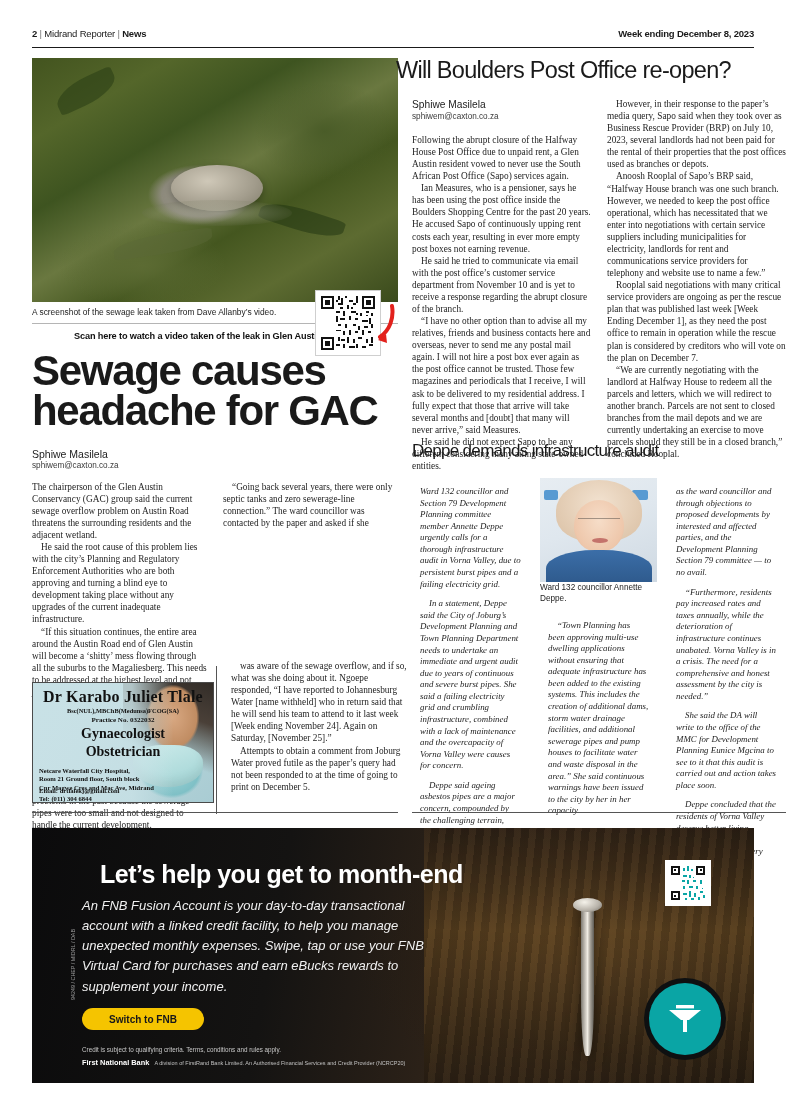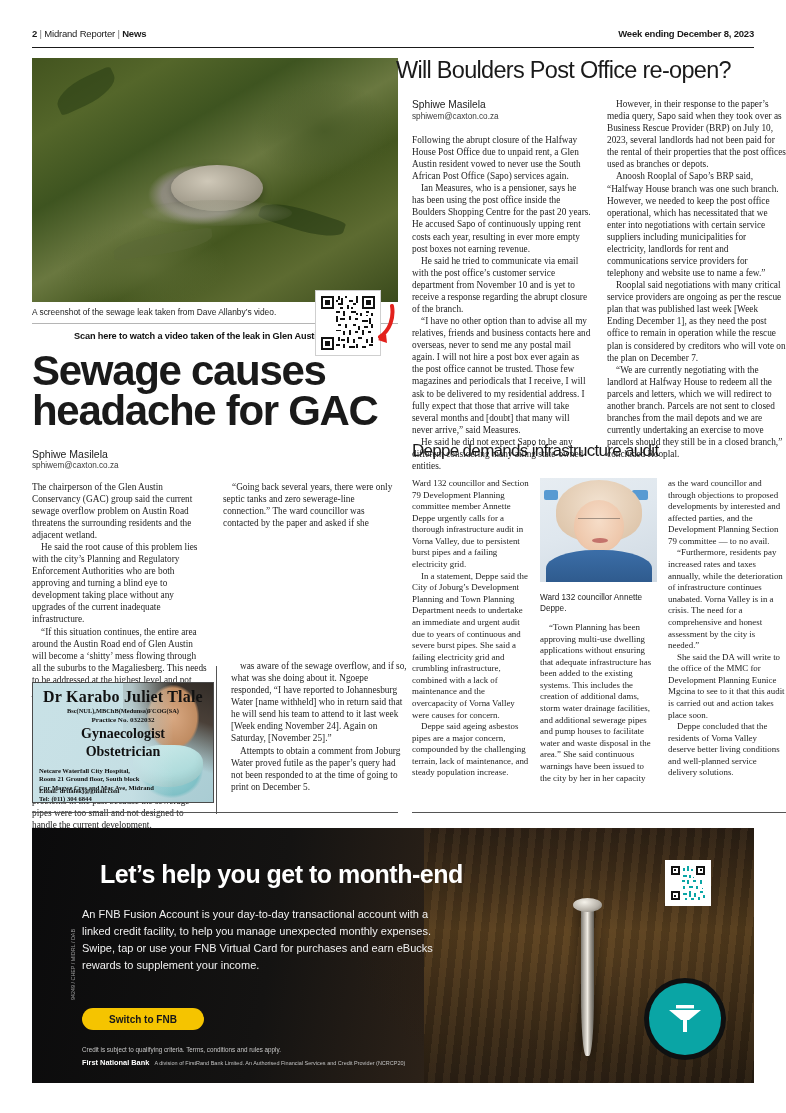--- a/index.html
+++ b/index.html
@@ -143,21 +143,21 @@
   .r-col p { text-indent: 9px; margin:0; }
   .r-col p.noind { text-indent:0; }
 
   .hl3 {
     position:absolute; left: 412px; top: 442px; width: 374px;
     font-family:"Liberation Sans", sans-serif; font-weight:400; font-size: 17px;
     color:#1a1a1a; letter-spacing:-0.7px; line-height:1.05;
   }
   .r3-cols { position:absolute; left:412px; top:478px; width:374px; height: 330px; display:flex; gap:11px; }
   .r3-col { width: 117px; font-size: 8.9px; line-height:1.30; color:#1d1d1d; }
-  .r3-col p { text-indent: 9px; margin:0; }
+  .r3-col p { text-indent: 9px; margin:8px;font-style:italic; }
   .r3-col p.noind { text-indent:0; }
 
   .portrait {
     width: 117px; height: 104px; position: relative; overflow:hidden;
     background: linear-gradient(160deg,#e7edf2 0%, #dfe7ee 45%, #cfd9e2 100%);
   }
   .portrait .hair {
     position:absolute; left: 16px; top: 2px; width: 86px; height: 62px; border-radius: 50% 50% 42% 42%;
     background: radial-gradient(ellipse at 50% 38%, #f2e2d0 0%, #e7d2bb 45%, #d9bfa3 100%);
   }
@@ -166,21 +166,21 @@
     background: radial-gradient(ellipse at 50% 40%, #f6ddc8 0%, #eec7ab 70%, #dcae8e 100%);
   }
   .portrait .glasses { position:absolute; left:38px; top:40px; width:42px; height:9px; border-top:1.4px solid #6b6158; opacity:0.6;}
   .portrait .lips { position:absolute; left:52px; top:60px; width:16px; height:5px; border-radius:50%; background:#c4736b; }
   .portrait .body {
     position:absolute; left: 6px; top: 72px; width: 106px; height: 40px; border-radius: 46% 46% 0 0;
     background: linear-gradient(180deg,#3b6ea8 0%, #2c5687 100%);
   }
   .portrait .badge { position:absolute; left:4px; top:12px; width:14px; height:10px; background:#3f8ccd; border-radius:2px; opacity:.85;}
   .portrait .badge2 { position:absolute; left:92px; top:12px; width:16px; height:10px; background:#3f8ccd; border-radius:2px; opacity:.85;}
-  .p-cap { font-family:"Liberation Sans", sans-serif; font-size:8.2px; color:#1c1c1c; line-height:1.28; padding-top:11px; }
+  .p-cap { font-family:"Liberation Sans", sans-serif; font-size:8.2px; color:#1c1c1c; line-height:1.28; padding-top:1px; }
   .rule-h2 { position:absolute; left: 412px; top: 812px; width: 374px; height:1px; background:#555; }
 
   
   .advert {
     position:absolute; left: 32px; top: 828px; width: 722px; height: 255px;
     background: #0f1012; overflow:hidden;
   }
   .advert .woodbg {
     position:absolute; inset:0;
     background:
@@ -201,22 +201,22 @@
   }
   .advert .nailhead {
     position:absolute; right: 152px; top: 70px; width: 29px; height: 14px; border-radius: 50%;
     background: radial-gradient(ellipse at 40% 30%, #f5f2ea 0%, #b7b2a9 60%, #6f6b64 100%);
   }
   .ad-h {
     position:absolute; left: 50px; top: 32px;
     font-family:"Liberation Sans", sans-serif; font-weight:700; font-size: 25px; color:#fff; letter-spacing:-0.5px;margin-left:18px;
   }
   .ad-b {
-    position:absolute; left: 50px; top: 78px; width: 360px;
-    font-family:"Liberation Sans", sans-serif; font-size: 11px; color:#f0f0f0; line-height: 1.55;
+    position:absolute; left: 50px; top: 68px; width: 360px;
+    font-family:"Liberation Sans", sans-serif; font-size: 13px; color:#f0f0f0; line-height: 1.55; font-style: italic;
   }
   .ad-btn {
     position:absolute; left: 50px; top: 180px; width: 122px; height: 22px;
     background:#f5c400; border-radius: 11px;
     display:flex; align-items:center; justify-content:center;
     font-family:"Liberation Sans", sans-serif; font-weight:700; font-size: 10px; color:#16171a;
   }
   .ad-credit {
     position:absolute; left: 50px; top: 218px;
     font-family:"Liberation Sans", sans-serif; font-size: 6.3px; color:#c8c8c8;

